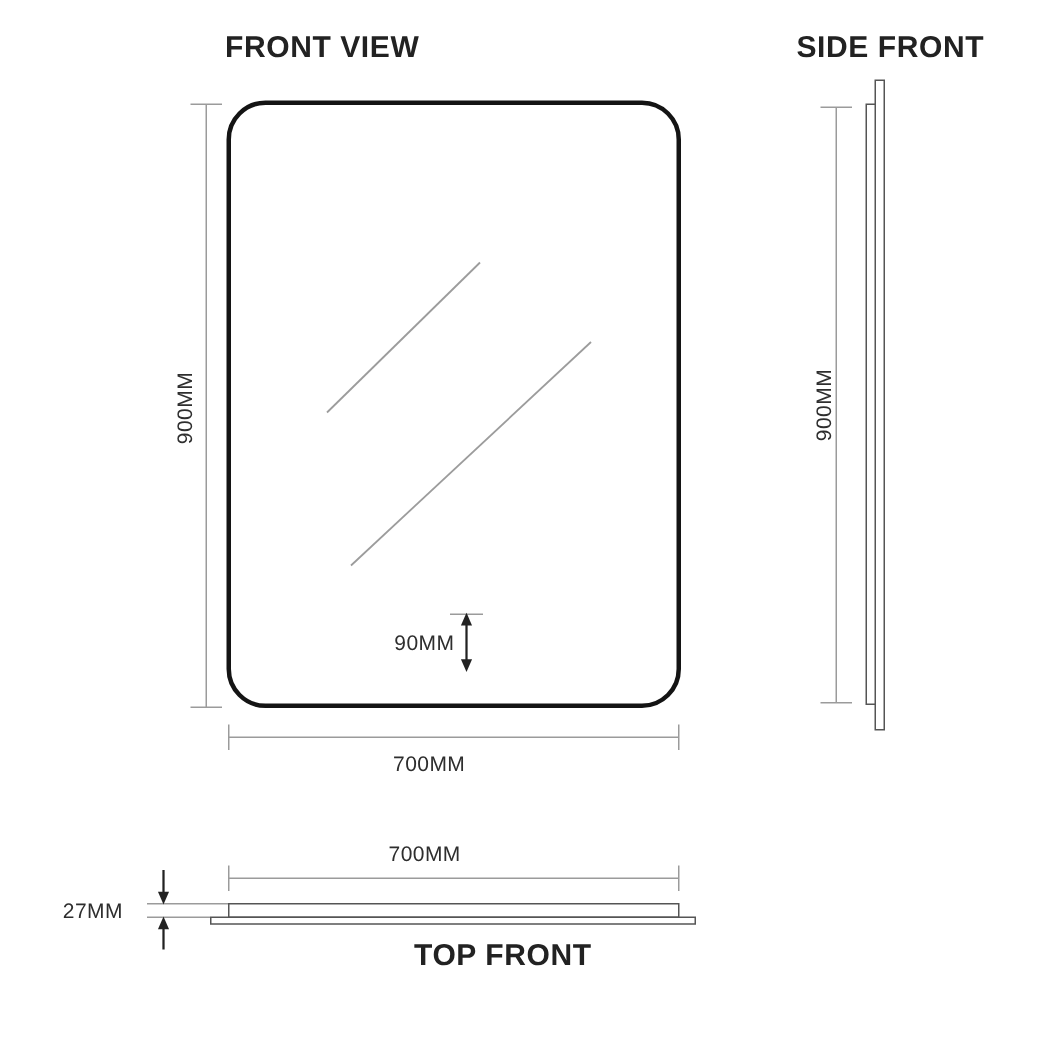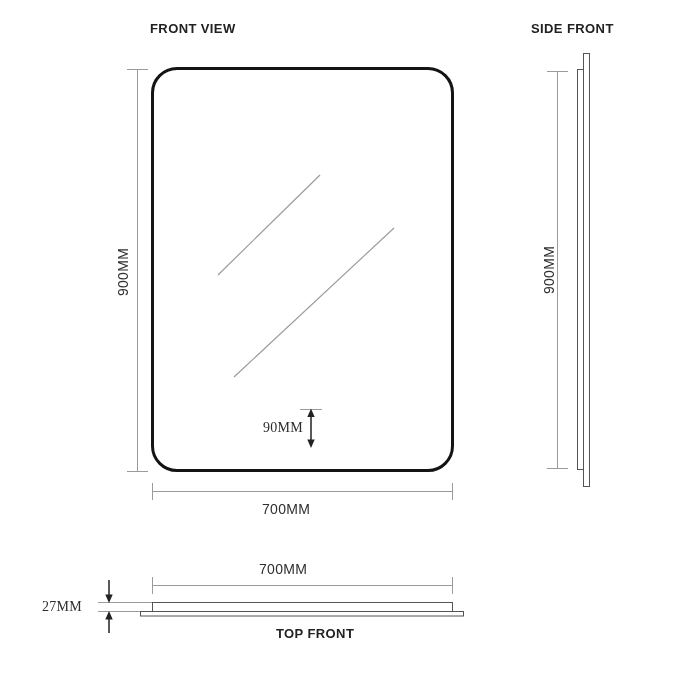--- a/index.html
+++ b/index.html
@@ -10,36 +10,36 @@
   }
   #canvas {
     position: relative;
     width: 700px;
     height: 700px;
     background: #ffffff;
     overflow: hidden;
   }
   .view-title {
     position: absolute;
-    font-size: 13px;
+    font-size: 20px;
     font-weight: 700;
     letter-spacing: 0.4px;
     color: #222222;
     white-space: nowrap;
   }
   .dim-label {
     position: absolute;
     font-size: 14px;
     font-weight: 400;
     letter-spacing: 0.3px;
     color: #2e2e2e;
     white-space: nowrap;
   }
   .dim-label.center { }
-  .dim-label.right  { text-align: right; font-family: Liberation Serif, serif; }
+  .dim-label.right  { text-align: right; }
   .dim-label.vertical {
     width: 80px;
     text-align: center;
     transform: rotate(-90deg);
   }
   #mirror-front {
     position: absolute;
     left: 150.5px;
     top: 66.5px;
     width: 303px;

